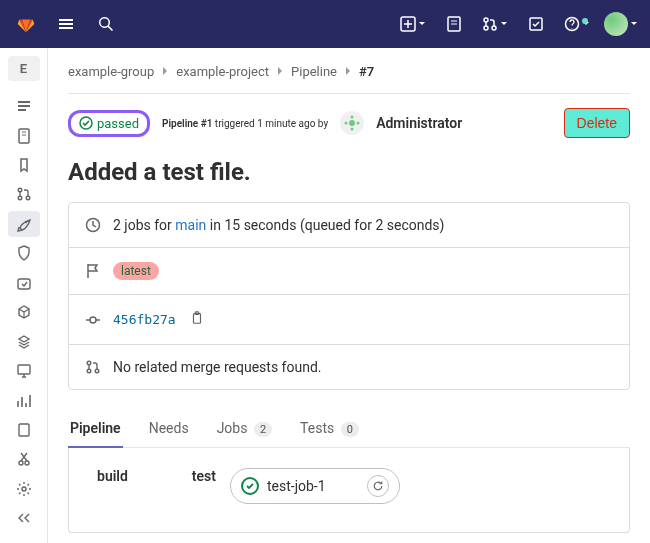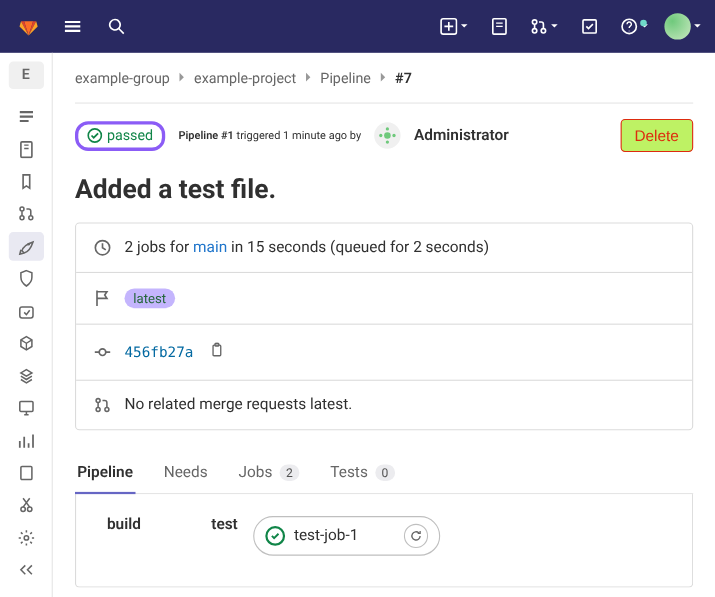--- a/index.html
+++ b/index.html
@@ -31,31 +31,31 @@
     .breadcrumb .sep svg { fill: #999; }
     
     .divider { border: none; border-top: 1px solid #e5e5e5; margin: 0; }
     
     .header-row { display: flex; align-items: center; gap: 12px; padding: 14px 0; }
     .badge-status { display: inline-flex; align-items: center; gap: 4px; border: 3px solid #8b5cf6; color: #108548; padding: 3px 8px; border-radius: 12px; font-size: 13px; }
     .header-text { font-size: 10px; color: #303030; }
     .header-text strong { font-weight: 600; }
     .user-avatar { width: 24px; height: 24px; border-radius: 50%; display: inline-flex; align-items: center; justify-content: center; background: #f0f0f0; }
     .user-link { font-weight: 600; text-decoration: none; color: #303030; cursor: pointer; }
-    .btn-delete { margin-left: auto; border: 1px solid #dd2b0e; color: #dd2b0e; background: #bef264; padding: 6px 12px; border-radius: 4px; cursor: pointer; font-size: 14px; }
+    .btn-delete { margin-left: auto; border: 1px solid #dd2b0e; color: #dd2b0e; background: #5eead4; padding: 6px 12px; border-radius: 4px; cursor: pointer; font-size: 14px; }
     
     h1.page-title { font-size: 24px; font-weight: 700; margin: 6px 0 16px; }
     
     .well { border: 1px solid #dbdbdb; border-radius: 4px; }
     .well-section { padding: 14px 16px; display: flex; align-items: center; gap: 12px; font-size: 14px; color: #303030; }
     .well-section + .well-section { border-top: 1px solid #dbdbdb; }
     .well-section svg { fill: #666; }
     .well-link { color: #0369a1; text-decoration: none; font-family: "SFMono-Regular", Menlo, monospace; font-size: 13px; }
     .well-link-sans { color: #1f75cb; text-decoration: none; }
-    .tag-latest { background: #c4b5fd; color: #24663b; padding: 2px 8px; border-radius: 10px; font-size: 12px; }
+    .tag-latest { background: #fca5a5; color: #24663b; padding: 2px 8px; border-radius: 10px; font-size: 12px; }
     .copy-btn { cursor: pointer; padding: 2px; }
     
     .tabnav { display: flex; gap: 24px; margin-top: 20px; border-bottom: 1px solid #e5e5e5; }
     .tab { padding: 10px 2px; cursor: pointer; color: #666; font-size: 14px; border-bottom: 2px solid transparent; margin-bottom: -1px; }
     .tab.active { color: #303030; font-weight: 600; border-bottom-color: #6666c4; }
     .tab-badge { background: #ececef; color: #525252; font-size: 11px; padding: 1px 6px; border-radius: 8px; margin-left: 3px; }
     
     .pipeline-area { border: 1px solid #dbdbdb; border-top: none; border-radius: 0 0 4px 4px; padding: 20px 24px 28px; display: flex; gap: 60px; }
     .stage-col { display: flex; flex-direction: row; gap: 14px; }
     .stage-name { font-weight: 600; font-size: 14px; padding-left: 4px; }
@@ -303,21 +303,21 @@
             </svg>
         </span>
       </div>
       <div class="well-section">
         <svg width="16" height="16" viewBox="0 0 16 16">
             <circle cx="4" cy="4" r="1.8" fill="none" stroke="#666" stroke-width="1.4"></circle>
             <circle cx="4" cy="12" r="1.8" fill="none" stroke="#666" stroke-width="1.4"></circle>
             <circle cx="12" cy="12" r="1.8" fill="none" stroke="#666" stroke-width="1.4"></circle>
             <path d="M4 6v4M12 10V6a2 2 0 00-2-2H8" fill="none" stroke="#666" stroke-width="1.4"></path>
           </svg>
-        <span>No related merge requests latest.</span>
+        <span>No related merge requests found.</span>
       </div>
     </div>
 
     <div class="tabnav">
       <div class="tab active">Pipeline</div>
       <div class="tab">Needs</div>
       <div class="tab"><span>Jobs</span> <span class="tab-badge">2</span></div>
       <div class="tab"><span>Tests</span> <span class="tab-badge">0</span></div>
     </div>
 

